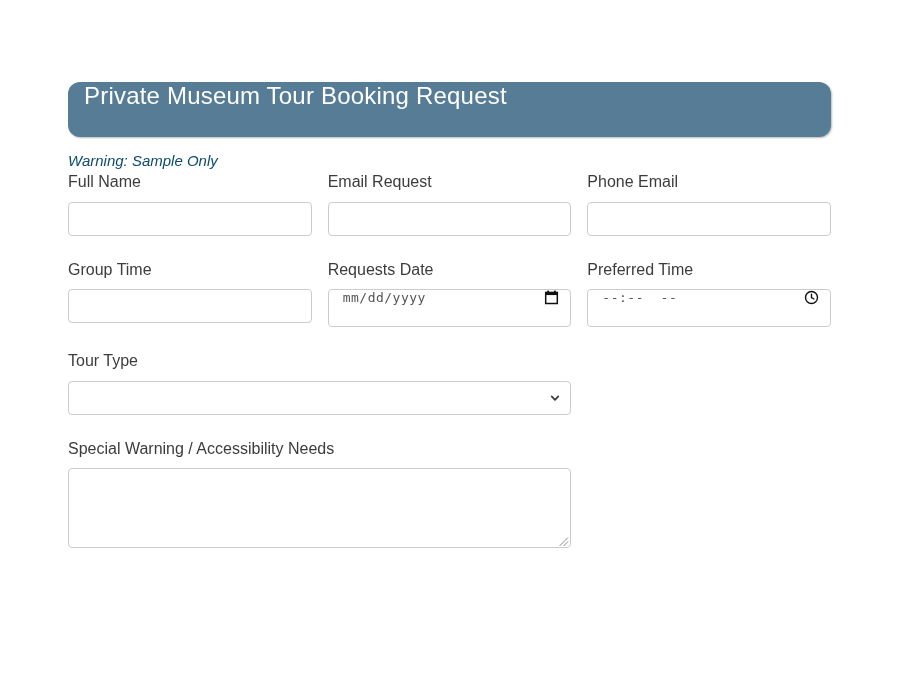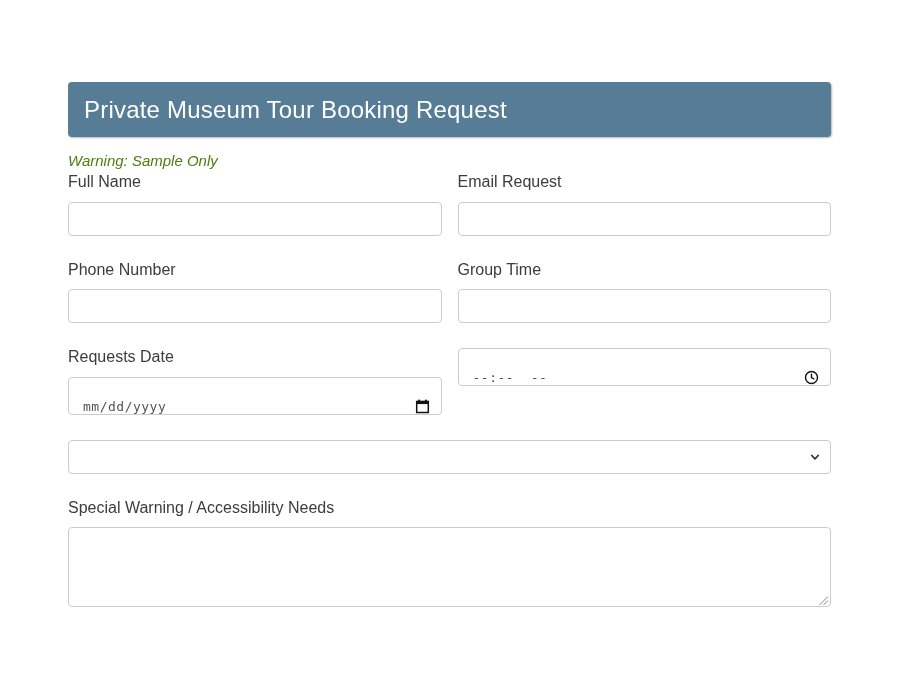--- a/index.html
+++ b/index.html
@@ -10,43 +10,43 @@
     overflow: hidden;
   }
   .container {
     position: absolute;
     left: 68px; top: 82px;
     width: 763px;
   }
   .header-bar {
     height: 55px;
     background: #567C96;
-    border-radius: 4px;
+    border-radius: 12px;
     display: flex;
-    align-items: center;
+    align-items: flex-start;
     padding-left: 16px;
     box-shadow: 1px 1px 2px rgba(0,0,0,0.28);
   }
   .header-bar h1 {
     color: #ffffff;
     font-size: 24px;
     font-weight: 400;
     letter-spacing: 0.2px;
   }
   .warning {
     margin-top: 15px;
     font-size: 15px;
     font-style: italic;
-    color: #4d7c0f;
+    color: #0c4a6e;
     line-height: 1.2;
   }
   .form-grid {
     margin-top: 3px;
     display: grid;
-    grid-template-columns: 1fr 1fr;
+    grid-template-columns: 1fr 1fr 1fr;
     column-gap: 16px;
     row-gap: 25px;
   }
   .field { display: flex; flex-direction: column; }
   .field.full { grid-column: 1 / span 2; }
   .field label {
     font-size: 16px;
     color: #3C3C3C;
     margin-bottom: 11px;
     line-height: 1.1;
@@ -62,23 +62,23 @@
     outline: none;
     background: #fff;
   }
   .picker-input {
     height: 38px;
     width: 100%;
     border: 1px solid #CCCCCC;
     border-radius: 4px;
     background: #fff;
     display: flex;
-    align-items: flex-end;
+    align-items: flex-start;
     justify-content: space-between;
-    padding: 17px 11px 0 14px;
+    padding: 0 11px 0 14px;
     cursor: default;
   }
   .picker-text {
     font-family: "DejaVu Sans Mono", monospace;
     font-size: 13px;
     color: #555555;
     letter-spacing: 0.5px;
     white-space: pre;
   }
   .picker-icon { display: flex; align-items: center; cursor: pointer; }
@@ -133,21 +133,21 @@
       <label>Full Name</label>
       <input class="text-input" type="text" value="" style="">
     </div>
 
     <div class="field">
       <label>Email Request</label>
       <input class="text-input" type="text" value="" style="">
     </div>
 
     <div class="field">
-      <label>Phone Number</label>
+      <label>Phone Email</label>
       <input class="text-input" type="text" value="" style="">
     </div>
 
     <div class="field">
       <label>Group Time</label>
       <input class="text-input" type="text" value="" style="">
     </div>
 
     <div class="field">
       <label>Requests Date</label>
@@ -158,32 +158,34 @@
             <rect x="3.4" y="0.7" width="2" height="2.6" fill="#111"></rect>
             <rect x="10.6" y="0.7" width="2" height="2.6" fill="#111"></rect>
             <rect x="1.8" y="2.6" width="12.4" height="11.8" fill="none" stroke="#111" stroke-width="1.6"></rect>
             <rect x="1.8" y="2.6" width="12.4" height="2.8" fill="#111"></rect>
           </svg>
         </span>
       </div>
     </div>
 
     <div class="field">
+      <label>Preferred Time</label>
       <div class="picker-input">
         <span class="picker-text">--:--  --</span>
         <span class="picker-icon">
           <svg width="15" height="15" viewBox="0 0 16 16">
             <circle cx="8" cy="8" r="6.4" fill="none" stroke="#111" stroke-width="1.5"></circle>
             <path d="M8 4.4 L8 8.2 L10.6 9.6" fill="none" stroke="#111" stroke-width="1.5" stroke-linecap="round" stroke-linejoin="round"></path>
           </svg>
         </span>
       </div>
     </div>
 
     <div class="field full">
+      <label>Tour Type</label>
       <div class="select-input">
         <span class="select-value"></span>
         <span class="picker-icon">
           <svg width="14" height="14" viewBox="0 0 16 16">
             <path d="M4.2 6.2 L8 10.2 L11.8 6.2" fill="none" stroke="#3a3a3a" stroke-width="1.9" stroke-linecap="round" stroke-linejoin="round"></path>
           </svg>
         </span>
       </div>
     </div>
 

